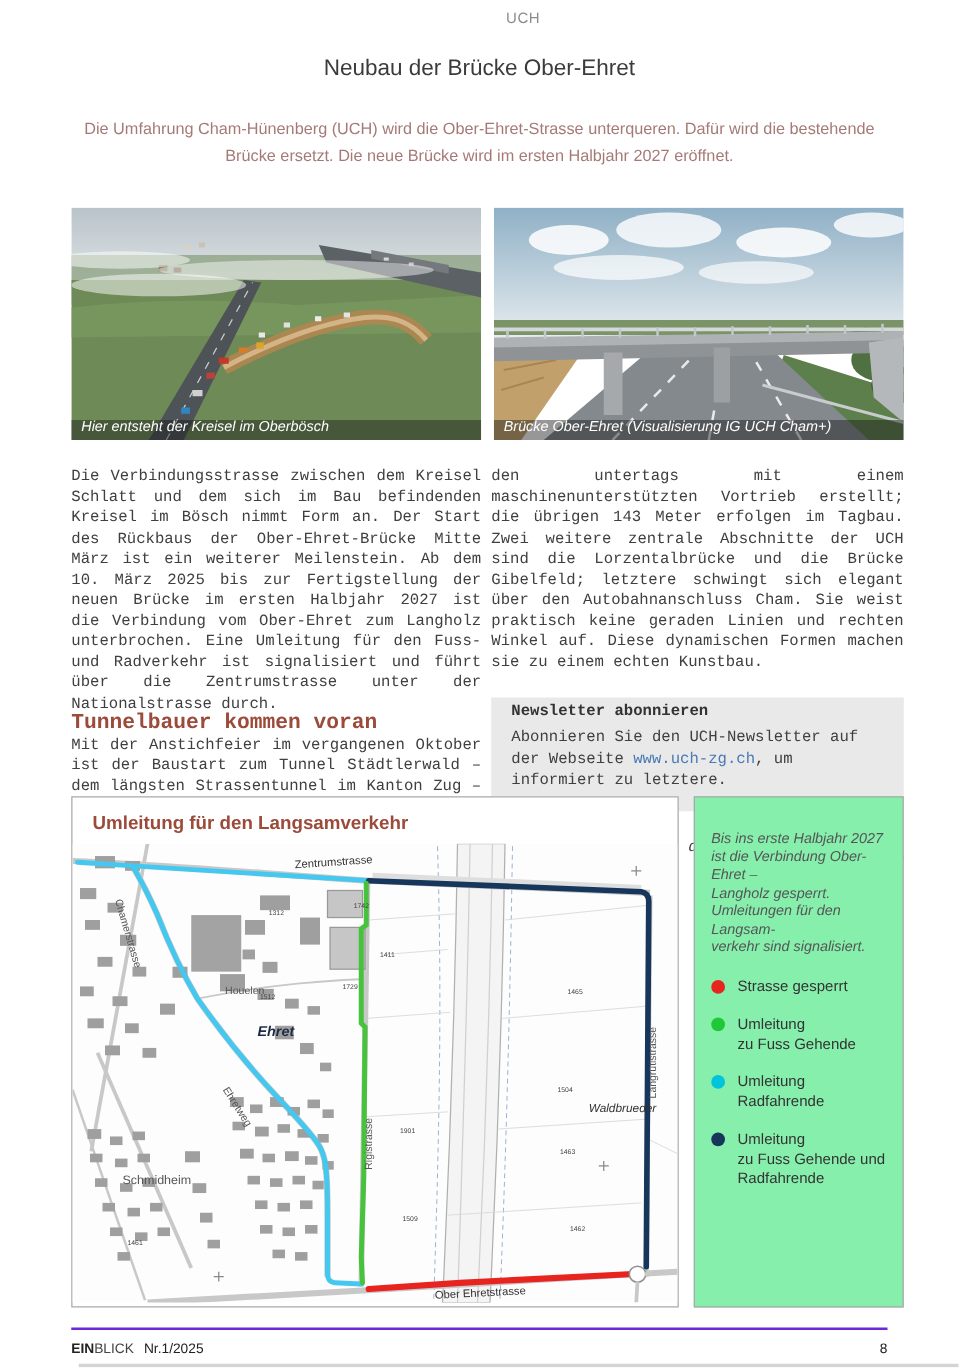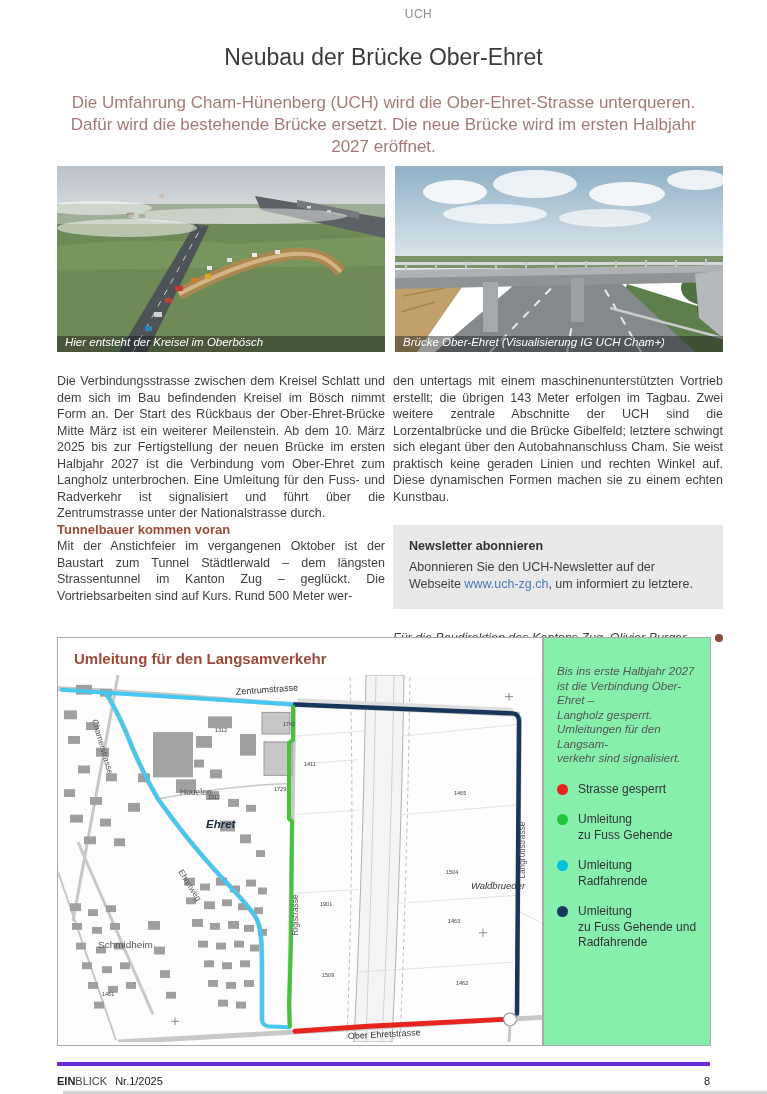--- a/index.html
+++ b/index.html
@@ -1,57 +1,57 @@
 <!DOCTYPE html>
 <html><head>
 <meta charset="utf-8">
 <style>
   html,body{margin:0;padding:0;background:#fff;}
   .page{position:relative;width:767px;height:1094px;background:#fff;overflow:hidden;
         font-family:"Liberation Sans",sans-serif;color:#3f3f3f;}
   .kicker{position:absolute;top:7px;left:0;width:767px;text-align:center;
           font-size:12px;letter-spacing:.5px;color:#8d8d8d;padding-left:35px;}
   .title{position:absolute;top:44px;left:0;width:767px;text-align:center;
-         font-size:23px;font-weight:400;color:#3b3b3b;}
+         font-size:18px;font-weight:400;color:#3b3b3b;}
   .lead{position:absolute;top:92px;left:57px;width:653px;text-align:center;
-        font-size:17px;line-height:22px;color:#a57a76;}
+        font-size:13px;line-height:22px;color:#a57a76;}
   figure{margin:0;position:absolute;top:166px;height:186px;overflow:hidden;}
   .photo-left{left:57px;width:328px;}
   .photo-right{left:395px;width:328px;}
   figure svg{display:block;}
   .caption{position:absolute;left:0;bottom:0;width:100%;box-sizing:border-box;
            background:rgba(25,25,25,.45);color:#fff;font-style:italic;
            font-size:11.5px;padding:0 8px 4px;}
-  .col{position:absolute;top:373px;font-size:12.5px;line-height:16.5px;text-align:justify;}
+  .col{position:absolute;top:373px;font-size:12.5px;line-height:16.5px;text-align:justify;font-family:Liberation Mono, monospace;}
   .col-left{left:57px;width:328px;}
   .col-right{left:393px;width:330px;}
   .col p{margin:0;}
-  .subhead{margin:36px 0 3px;font-size:13px;font-weight:bold;color:#9c4a3a;text-align:left;}
-  .newsletter{background:#e9e9e9;margin-top:20px;padding:13px 16px 16px;text-align:left;}
+  .subhead{margin:36px 0 3px;font-size:17px;font-weight:bold;color:#9c4a3a;text-align:left;}
+  .newsletter{background:#e9e9e9;margin-top:20px;padding:3px 16px 16px;text-align:left;}
   .newsletter .nl-title{font-weight:bold;color:#333;margin:0 0 4px;}
   .newsletter p{line-height:17px;}
   .link{color:#4a7ab5;text-decoration:none;}
   .signature{margin-top:21px;display:flex;justify-content:space-between;align-items:center;
              font-style:italic;text-align:left;}
   .sig-dot{width:8px;height:8px;border-radius:50%;background:#8a4938;flex:0 0 auto;}
-  .map-row{position:absolute;left:57px;top:637px;width:666px;height:409px;display:flex;}
+  .map-row{position:absolute;left:57px;top:637px;width:666px;height:409px;display:flex;gap:12px;}
   .map-card{width:486px;box-sizing:border-box;border:1px solid #a9a9a9;background:#fff;
             display:flex;flex-direction:column;}
   .map-title{padding:12px 16px 8px;font-size:15px;font-weight:bold;color:#9c4a3a;}
   .map-card svg{display:block;width:100%;height:367px;}
   .legend-card{width:168px;box-sizing:border-box;border:1px solid #a9a9a9;background:#86efac;
                padding:16px 13px;font-size:12px;}
   .legend-note{font-style:italic;color:#555;font-size:11.5px;line-height:14.5px;
                white-space:pre-line;margin:10px 0 16px;}
   .legend-item{display:flex;gap:10px;margin-bottom:15px;}
   .dot{width:11px;height:11px;border-radius:50%;margin-top:2px;flex:0 0 auto;}
   .dot-red{background:#e8241f;} .dot-green{background:#1ec836;}
   .dot-cyan{background:#00c3dc;} .dot-navy{background:#17365c;}
   .legend-label{white-space:pre-line;line-height:15.5px;color:#333;}
-  .footer{position:absolute;left:57px;top:1062px;width:653px;border-top:4px solid #6d28d9;
+  .footer{position:absolute;left:57px;top:1062px;width:653px;border-top:2px solid #6d28d9;
           display:flex;justify-content:space-between;padding-top:9px;font-size:11px;color:#222;}
   .brand-bold{font-weight:bold;} .brand-light{color:#444;} .issue{margin-left:8px;}
   .page-edge{position:absolute;left:63px;top:1091px;width:704px;height:3px;background:#d4d4d4;}
   .maplabel{fill:#333;font-size:9px;} .maplabel-sm{fill:#555;font-size:8.5px;}
   .parcel{fill:#444;font-size:5.5px;}
 </style>
 </head>
 <body>
 
 <div class="page">

